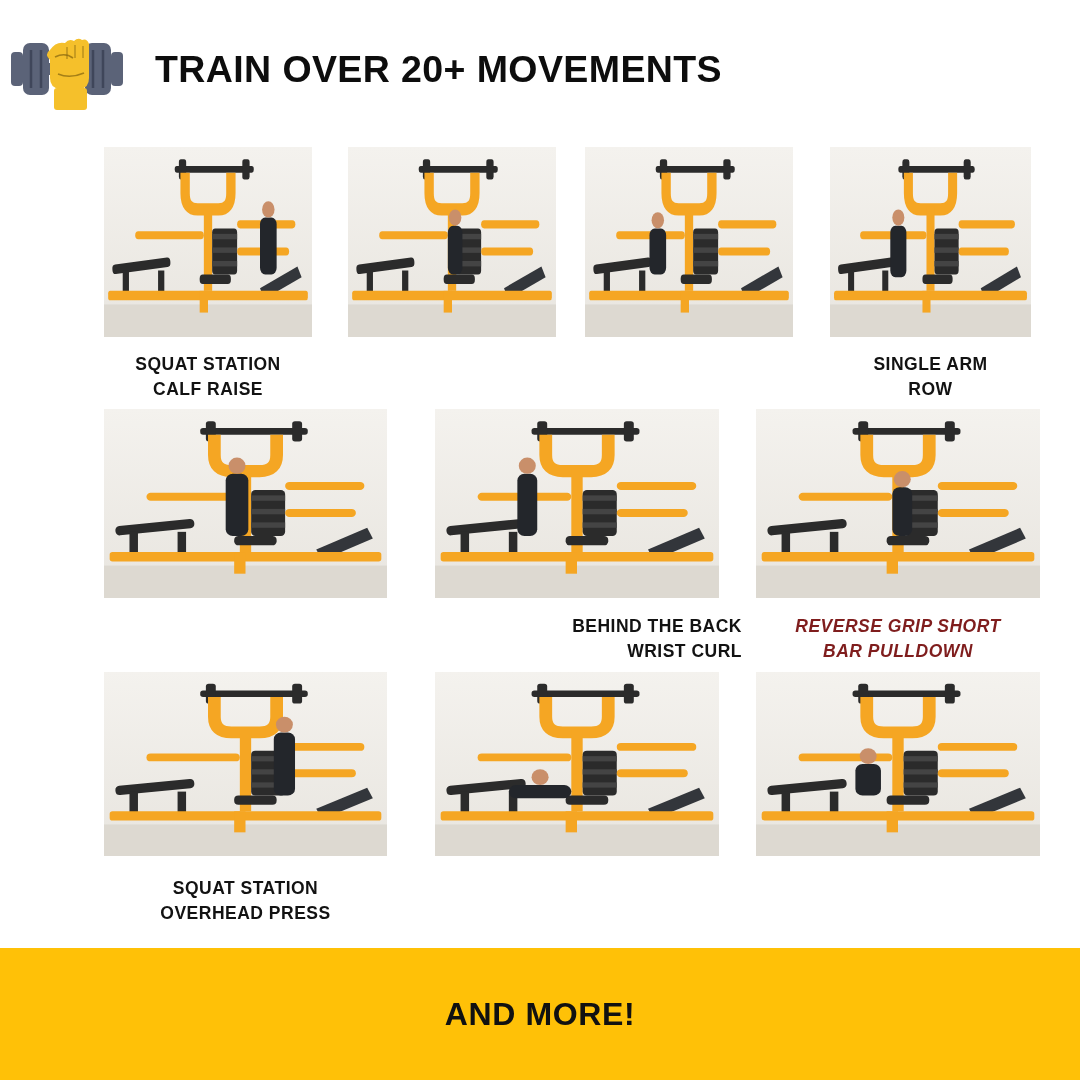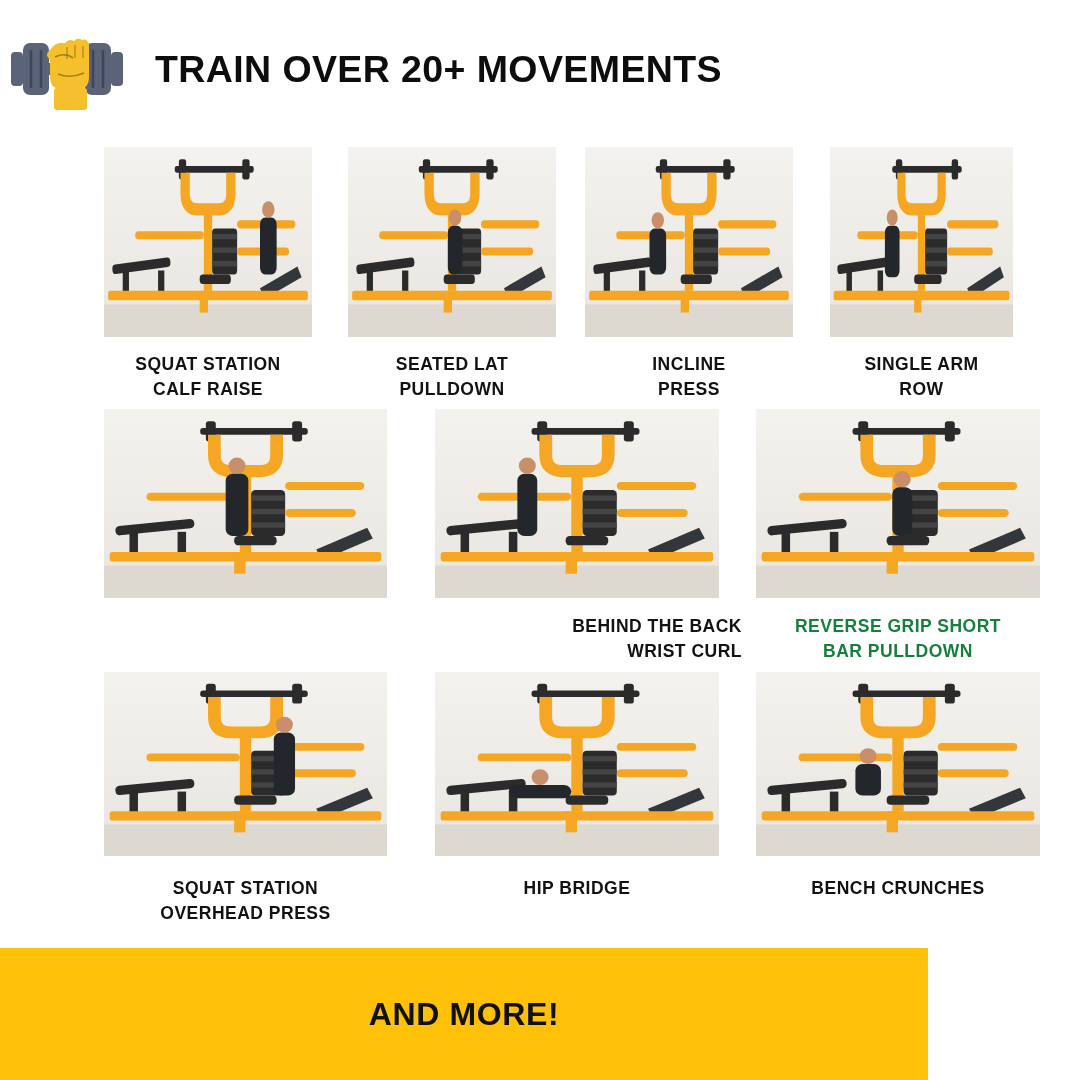--- a/index.html
+++ b/index.html
@@ -31,21 +31,21 @@
   }
   .caption{
     position:absolute;left:50%;transform:translateX(-50%);
     width:330px;text-align:center;
     font-size:17.5px;font-weight:bold;color:#121212;
     letter-spacing:0.5px;line-height:1.42;
     white-space:pre-line;
   }
   
   #banner{
-    position:absolute;left:0;top:948px;width:928px;height:132px;
+    position:absolute;left:0;top:948px;width:1080px;height:132px;
     display:flex;align-items:center;justify-content:center;
   }
   #banner-text{
     font-size:32px;font-weight:bold;color:#111111;letter-spacing:0.6px;
   }
   
   .photo-svg{position:absolute;inset:0;width:100%;height:100%;display:block;}
 </style>
 </head>
 <body style="background: rgb(255, 255, 255);">
@@ -162,22 +162,20 @@
     <rect x="52" y="91" width="6" height="18" fill="#2B2B2B"></rect>
 
     <path d="M150 104 L186 88 L190 96 L154 112 Z" fill="#33363b"></path>
 
     <rect x="4" y="106" width="192" height="7" rx="2" fill="#F5A623"></rect>
     <rect x="92" y="106" width="8" height="16" fill="#F5A623"></rect>
     <rect x="96" y="58" width="14" height="36" rx="5" fill="#23262b"></rect>
        <circle cx="103" cy="52" r="6" fill="#c98f6a"></circle>
   </svg>
         </div>
-        <div class="caption" style="top: 205px; color: rgb(18, 18, 18);">SEATED LAT
-PULLDOWN</div>
       </div>
       <div class="cell" style="left: 553px; width: 208px;">
         <div class="thumb" style="height: 190px;">
           <svg class="photo-svg" viewBox="0 0 200 140" preserveAspectRatio="none">
     <defs>
       <linearGradient id="bgincline-bench-press-left" x1="0" y1="0" x2="0" y2="1">
         <stop offset="0" stop-color="#f4f2ee"></stop>
                 <stop offset="1" stop-color="#e8e5df"></stop>
       </linearGradient>
     </defs>
@@ -208,24 +206,22 @@
     <rect x="52" y="91" width="6" height="18" fill="#2B2B2B"></rect>
 
     <path d="M150 104 L186 88 L190 96 L154 112 Z" fill="#33363b"></path>
 
     <rect x="4" y="106" width="192" height="7" rx="2" fill="#F5A623"></rect>
     <rect x="92" y="106" width="8" height="16" fill="#F5A623"></rect>
     <rect x="62" y="60" width="16" height="34" rx="5" fill="#23262b"></rect>
        <circle cx="70" cy="54" r="6" fill="#c98f6a"></circle>
   </svg>
         </div>
-        <div class="caption" style="top: 205px; color: rgb(18, 18, 18);">INCLINE
-PRESS</div>
-      </div>
-      <div class="cell" style="left: 798px; width: 183px;">
+      </div>
+      <div class="cell" style="left: 798px; width: 201px;">
         <div class="thumb" style="height: 190px;">
           <svg class="photo-svg" viewBox="0 0 200 140" preserveAspectRatio="none">
     <defs>
       <linearGradient id="bgbent-over-row-left" x1="0" y1="0" x2="0" y2="1">
         <stop offset="0" stop-color="#f4f2ee"></stop>
                 <stop offset="1" stop-color="#e8e5df"></stop>
       </linearGradient>
     </defs>
     <rect width="200" height="140" fill="url(#bgbent-over-row-left)"></rect>
     <rect x="0" y="116" width="200" height="24" fill="#ddd9d1"></rect>
@@ -392,21 +388,21 @@
     <rect x="52" y="91" width="6" height="18" fill="#2B2B2B"></rect>
 
     <path d="M150 104 L186 88 L190 96 L154 112 Z" fill="#33363b"></path>
 
     <rect x="4" y="106" width="192" height="7" rx="2" fill="#F5A623"></rect>
     <rect x="92" y="106" width="8" height="16" fill="#F5A623"></rect>
     <rect x="96" y="58" width="14" height="36" rx="5" fill="#23262b"></rect>
        <circle cx="103" cy="52" r="6" fill="#c98f6a"></circle>
   </svg>
         </div>
-        <div class="caption" style="top: 205px; color: #15803d;">REVERSE GRIP SHORT
+        <div class="caption" style="top: 205px; color: #7f1d1d; font-style: italic;">REVERSE GRIP SHORT
 BAR PULLDOWN</div>
       </div>
     </div>
     <div class="row" style="top: 672px; height: 264px;">
       <div class="cell" style="left: 72px; width: 283px;">
         <div class="thumb" style="height: 184px;">
           <svg class="photo-svg" viewBox="0 0 200 140" preserveAspectRatio="none">
     <defs>
       <linearGradient id="bgstanding-overhead-press-right" x1="0" y1="0" x2="0" y2="1">
         <stop offset="0" stop-color="#f4f2ee"></stop>
@@ -486,21 +482,20 @@
     <rect x="52" y="91" width="6" height="18" fill="#2B2B2B"></rect>
 
     <path d="M150 104 L186 88 L190 96 L154 112 Z" fill="#33363b"></path>
 
     <rect x="4" y="106" width="192" height="7" rx="2" fill="#F5A623"></rect>
     <rect x="92" y="106" width="8" height="16" fill="#F5A623"></rect>
     <rect x="52" y="86" width="44" height="10" rx="5" fill="#23262b"></rect>
        <circle cx="74" cy="80" r="6" fill="#c98f6a"></circle>
   </svg>
         </div>
-        <div class="caption" style="top: 204px; color: rgb(18, 18, 18);">HIP BRIDGE</div>
       </div>
       <div class="cell" style="left: 724px; width: 284px;">
         <div class="thumb" style="height: 184px;">
           <svg class="photo-svg" viewBox="0 0 200 140" preserveAspectRatio="none">
     <defs>
       <linearGradient id="bgseated-crunch-left" x1="0" y1="0" x2="0" y2="1">
         <stop offset="0" stop-color="#f4f2ee"></stop>
                 <stop offset="1" stop-color="#e8e5df"></stop>
       </linearGradient>
     </defs>
@@ -531,20 +526,19 @@
     <rect x="52" y="91" width="6" height="18" fill="#2B2B2B"></rect>
 
     <path d="M150 104 L186 88 L190 96 L154 112 Z" fill="#33363b"></path>
 
     <rect x="4" y="106" width="192" height="7" rx="2" fill="#F5A623"></rect>
     <rect x="92" y="106" width="8" height="16" fill="#F5A623"></rect>
     <rect x="70" y="70" width="18" height="24" rx="5" fill="#23262b"></rect>
        <circle cx="79" cy="64" r="6" fill="#c98f6a"></circle>
   </svg>
         </div>
-        <div class="caption" style="top: 204px; color: rgb(18, 18, 18);">BENCH CRUNCHES</div>
       </div>
     </div>
   </div>
 
 <div id="banner" style="background: rgb(255, 193, 7);">
   <div id="banner-text" style="color: rgb(17, 17, 17);">AND MORE!</div>
 </div>
 
 </body></html>

